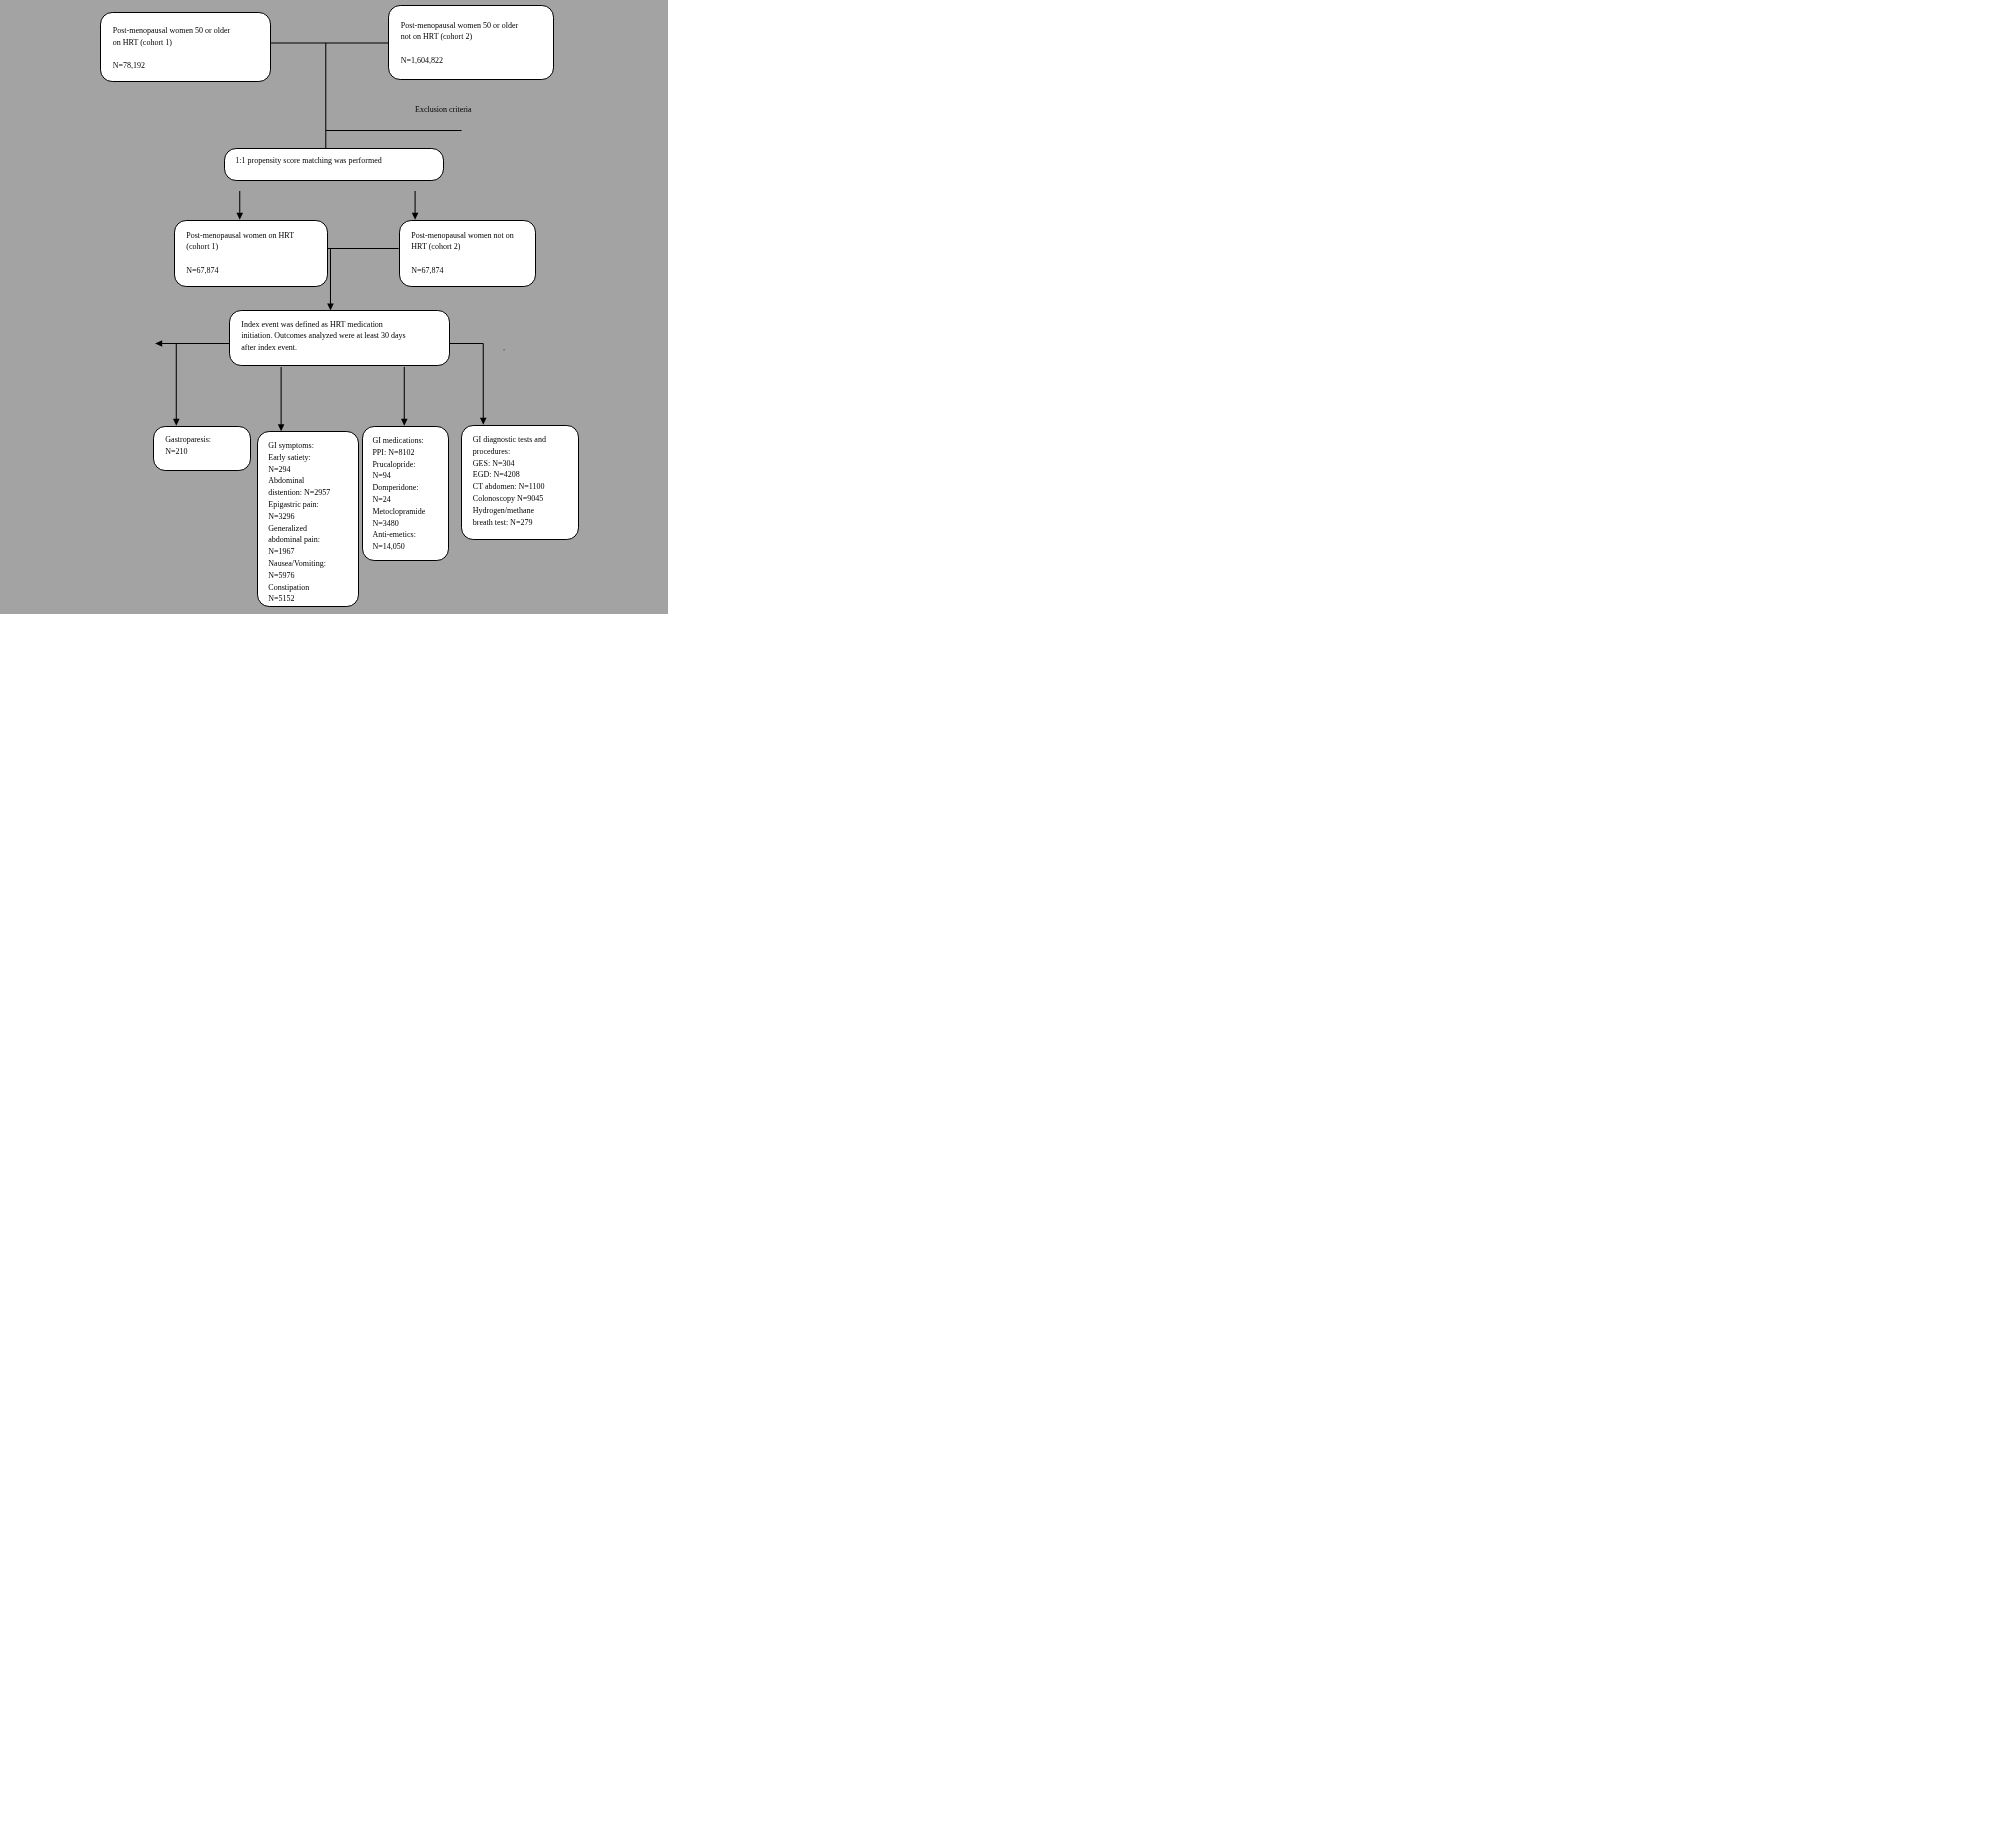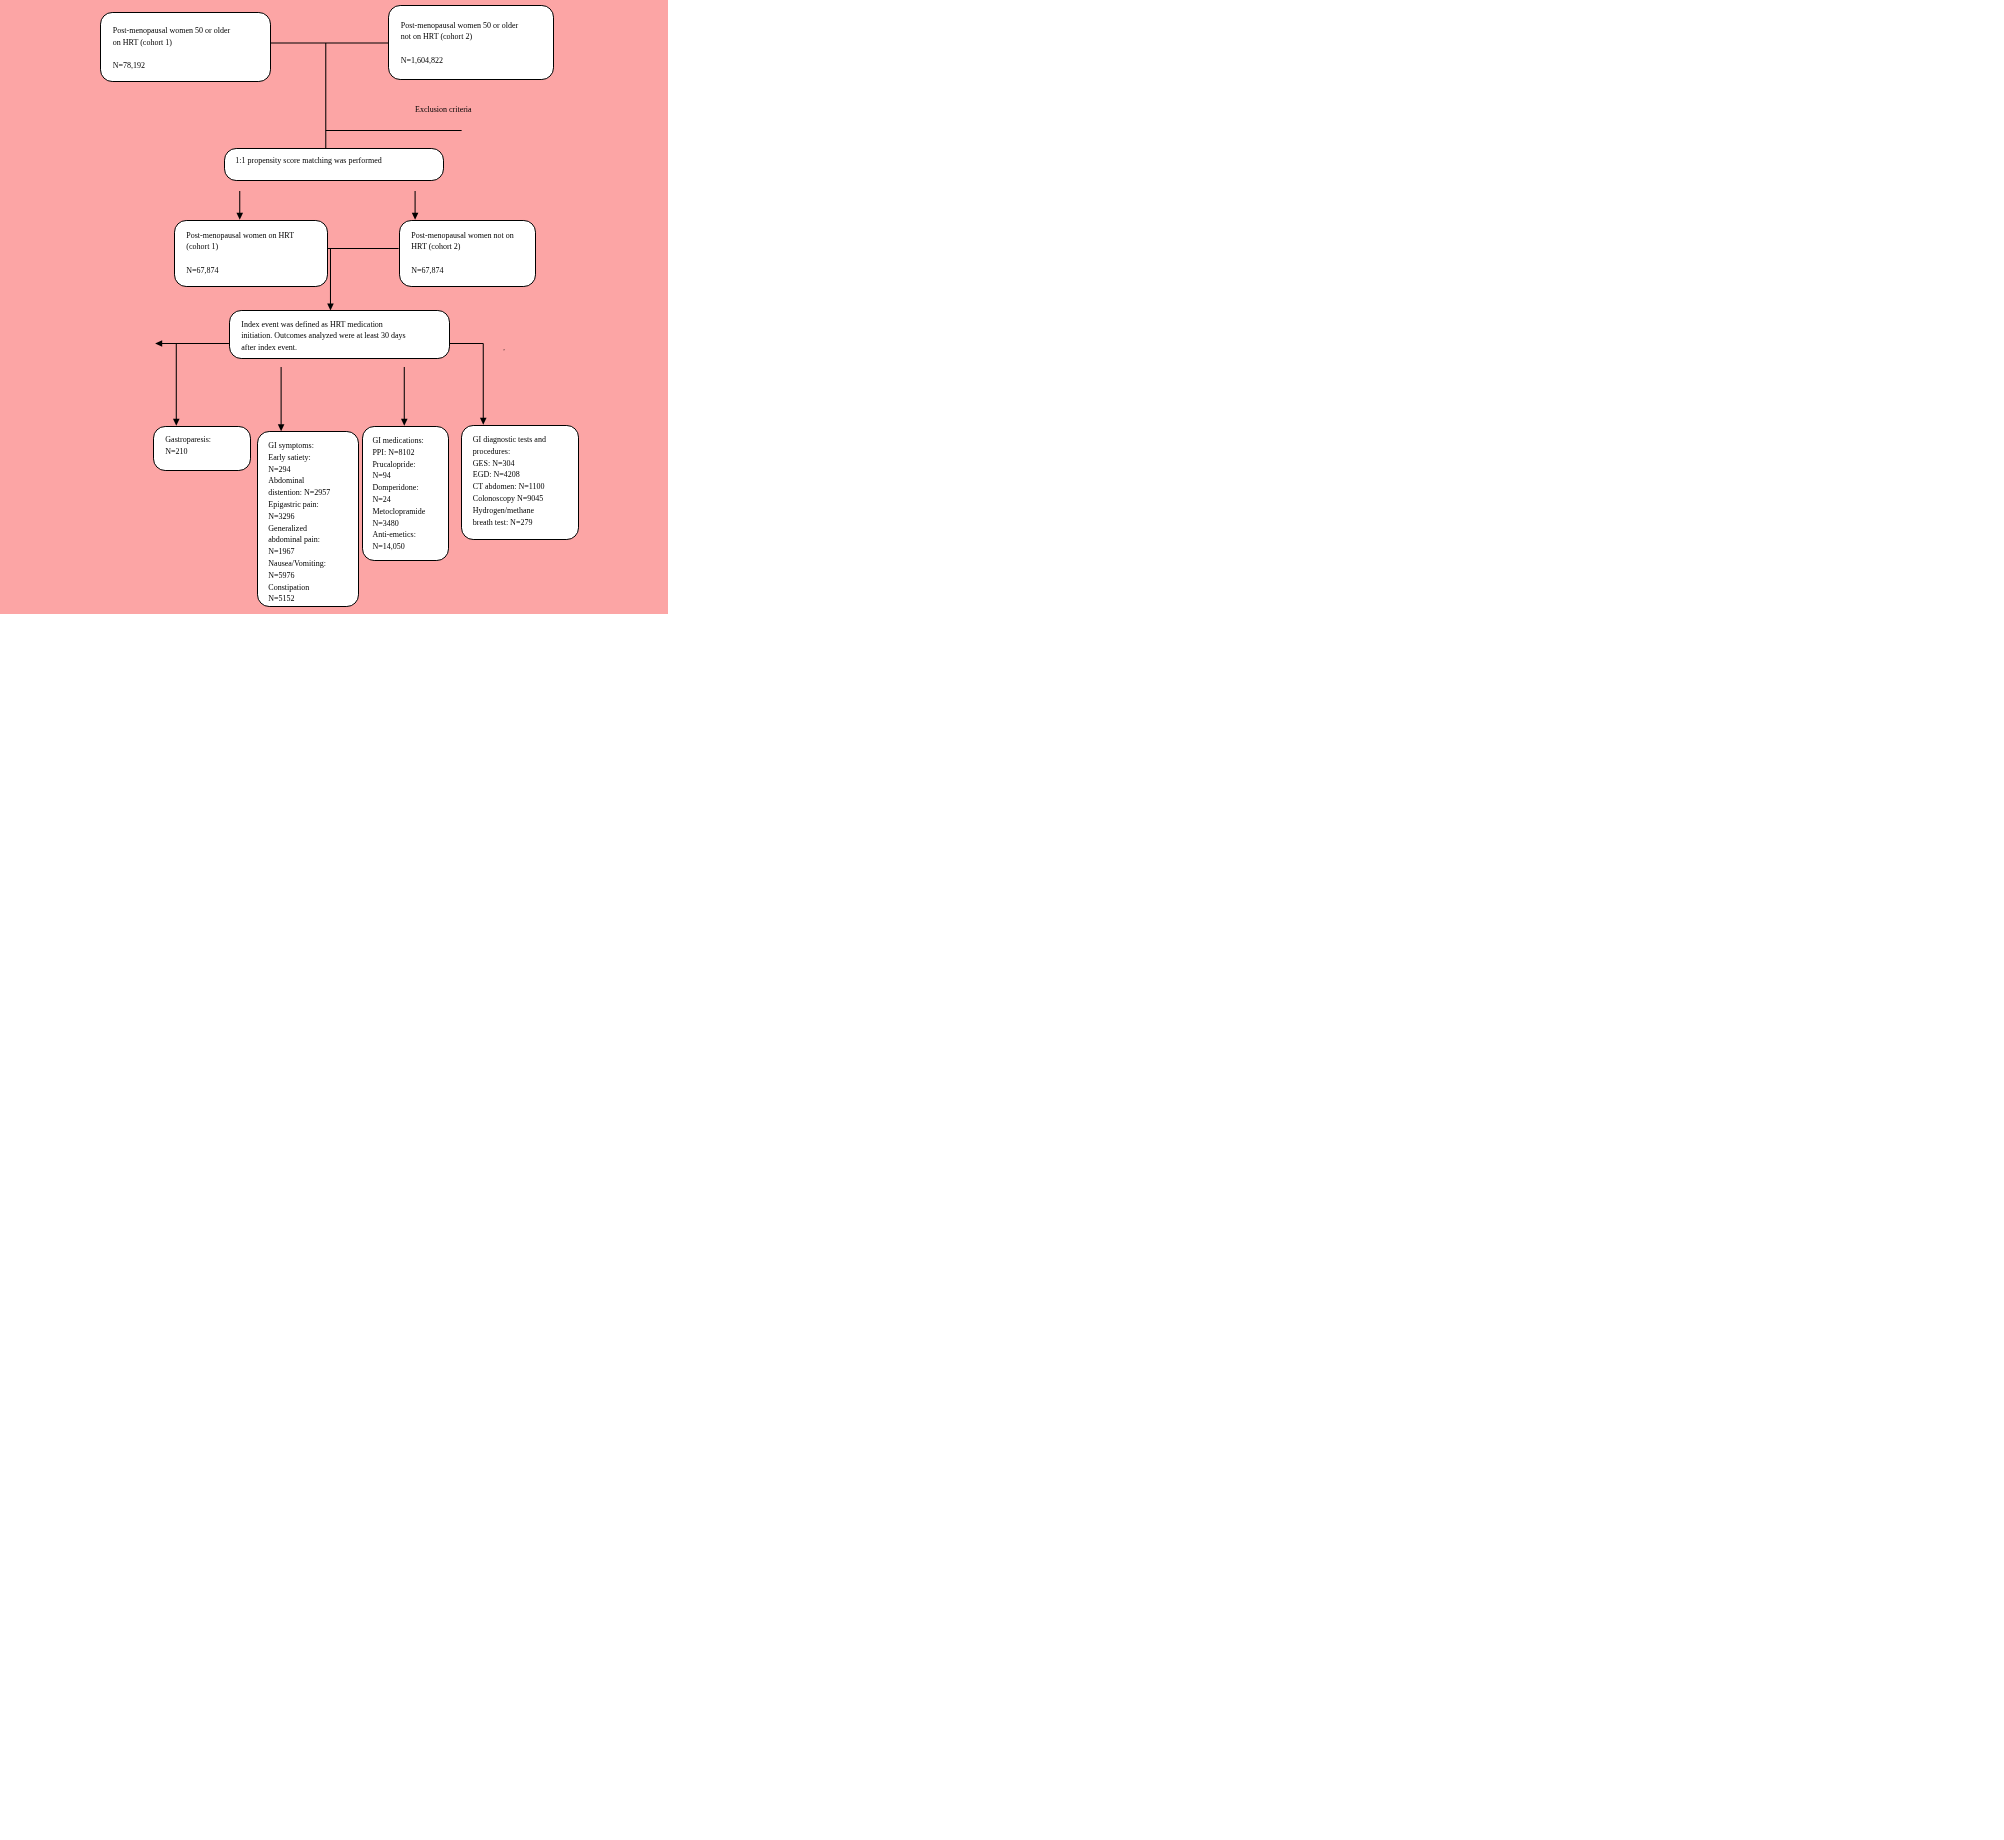--- a/index.html
+++ b/index.html
@@ -4,21 +4,21 @@
 <style>
   html, body {
     margin: 0;
     padding: 0;
     background: #ffffff;
   }
   #stage {
     position: relative;
     width: 668px;
     height: 614px;
-    background: #fca5a5;
+    background: #a3a3a3;
     font-family: "Liberation Serif", serif;
     color: #000000;
   }
   .flow-box {
     position: absolute;
     box-sizing: border-box;
     border: 1.2px solid #000000;
     border-radius: 12.2px;
     background: #ffffff;
     font-size: 8px;
@@ -46,21 +46,21 @@
     fill: #000000;
     stroke: none;
   }
   
   #box-cohort1-initial { left: 100px; top: 11.8px;  width: 171px; height: 70px; padding: 12.2px 4.7px 0 11.8px; }
   #box-cohort2-initial { left: 388px; top: 4.7px;  width: 166px; height: 75px; padding: 14px 4.7px 0 11.8px; }
   #box-exclusion       { left: 462px; top: 91px; width: 201px; height: 88px; padding: 10.3px 4.7px 0 11.8px; }
   #box-matching        { left: 224px; top: 148px; width: 220px; height: 33px;  padding: 6.1px 4.7px 0 10.3px; }
   #box-cohort1-matched { left: 138px; top: 220px; width: 154px; height: 67px; padding: 8.5px 4.7px 0 11.3px; margin-left: 36px; }
   #box-cohort2-matched { left: 399px; top: 220px; width: 137px; height: 67px; padding: 8.5px 4.7px 0 11.3px; }
-  #box-index-event     { left: 229px; top: 310px; width: 221px; height: 49px; padding: 7.5px 4.7px 0 11.3px; }
+  #box-index-event     { left: 229px; top: 310px; width: 221px; height: 56px; padding: 7.5px 4.7px 0 11.3px; }
   #box-sensitivity     { left: 9.4px;  top: 335px; width: 146px; height: 119px; padding: 10.3px 4.7px 0 11.3px; }
   #box-gastroparesis   { left: 153px; top: 426px; width: 98px; height: 45px;  padding: 7px 4.7px 0 11.3px; }
   #box-gi-symptoms     { left: 257px; top: 431px; width: 102px; height: 176px; padding: 8px 3.8px 0 10.3px; }
   #box-gi-medications  { left: 362px; top: 426px; width: 87px; height: 135px; padding: 8px 2.8px 0 9.4px; }
   #box-gi-diagnostics  { left: 461px; top: 425px; width: 118px; height: 115px; padding: 8px 3.8px 0 10.8px; }
   #label-exclusion     { left: 372px; top: 104px; }
   #artifact-mark       { left: 460px; top: 346px; font-size: 6.1px; }
 </style>
 </head>
 <body>

